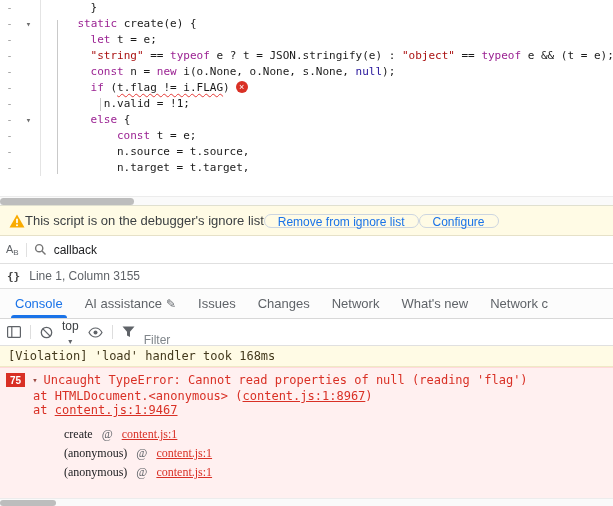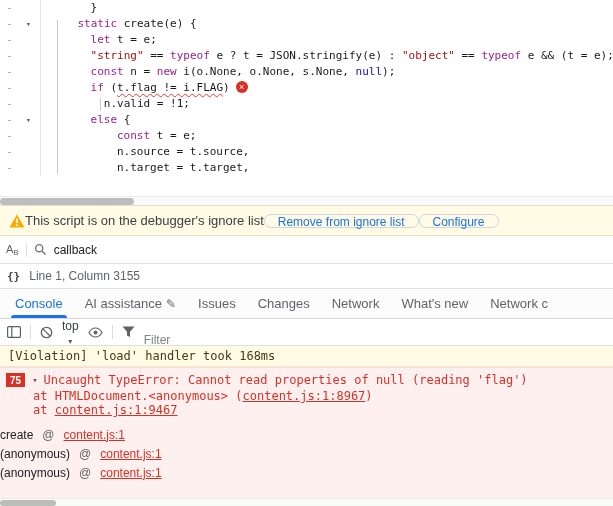--- a/index.html
+++ b/index.html
@@ -79,22 +79,22 @@
     font-family: "DejaVu Sans Mono", monospace; font-size: 12px; }
   .badge { min-width: 19px; height: 14px; border-radius: 0; background: #d93025; color: #fff;
     font-family: "Liberation Sans", sans-serif; font-size: 10px; font-weight: bold;
     display: flex; align-items: center; justify-content: center; padding: 0 4px; margin-right: 7px; }
   .err-caret { color: #9c4a43; font-size: 9px; margin-right: 6px; cursor: pointer; }
   .error-msg { color: #d93025; }
   .stack-line { padding-left: 33px; line-height: 14px; font-family: "DejaVu Sans Mono", monospace;
     font-size: 12px; color: #d93025; white-space: pre; }
   .src-link { color: #d93025; text-decoration: underline; cursor: pointer; }
   .frames { margin-top: 8px; }
-  .frame-row { height: 19px; display: flex; align-items: center; 
-    font-family: Liberation Sans, sans-serif; font-size: 12px; color: #202124; }
+  .frame-row { height: 19px; display: flex; align-items: center; padding-left: 64px;
+    font-family: Liberation Serif, serif; font-size: 12px; color: #202124; }
   .frame-at { color: #5f6368; margin: 0 9px; }
 
   .bottom-scroll { height: 8px; flex: none; background: #fafafa; border-top: 1px solid #ececec; position: relative; }
   .bottom-scroll .thumb { position: absolute; left: 0; top: 1px; height: 6px; width: 56px; background: #bdbdbd; border-radius: 3px; }
 </style>
 </head>
 <body>
 
 <div class="app">
 

